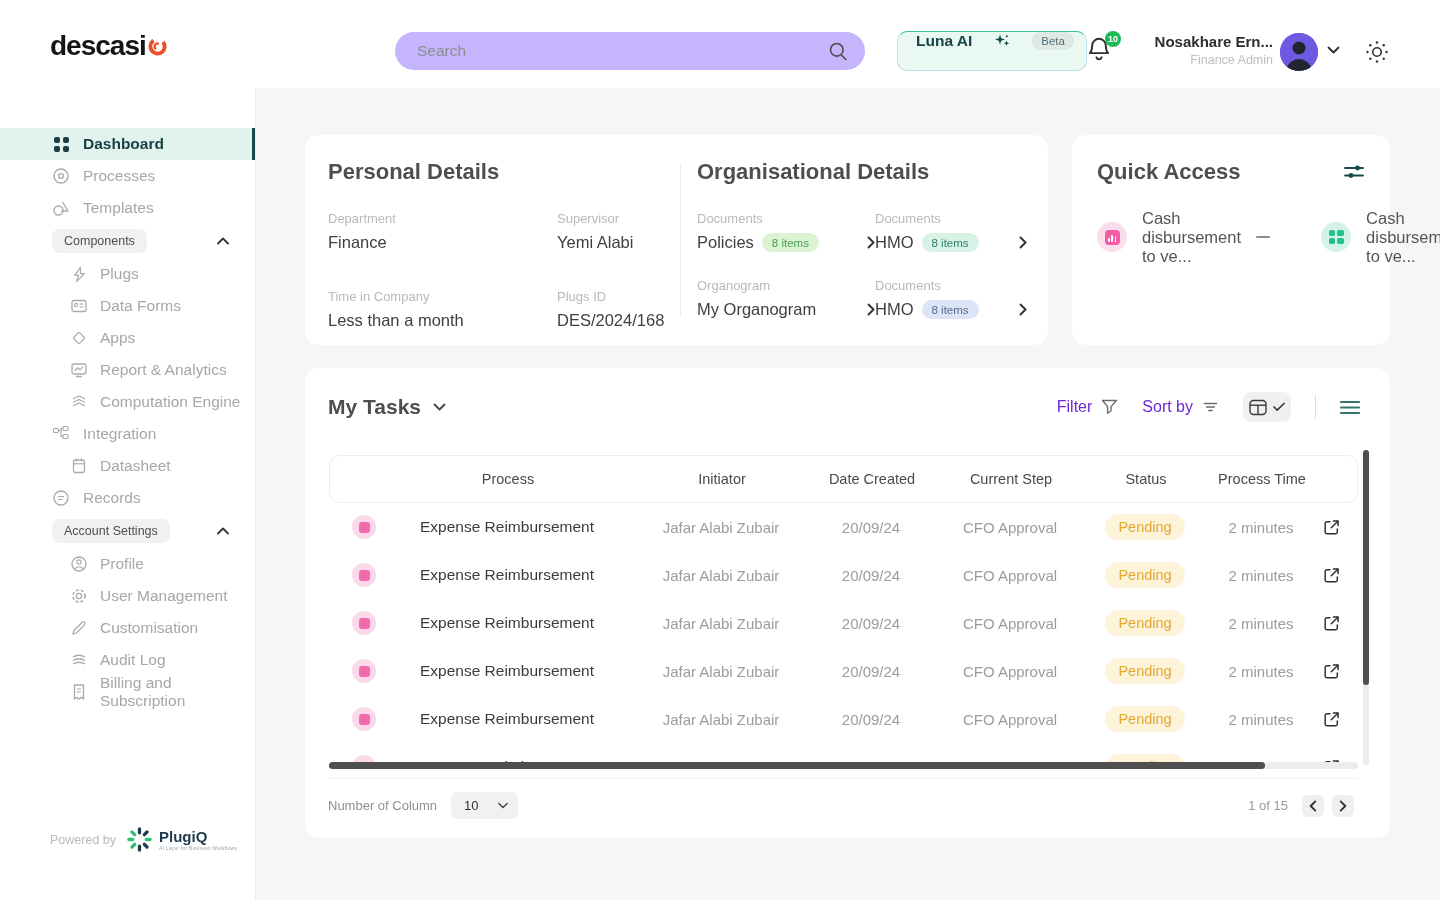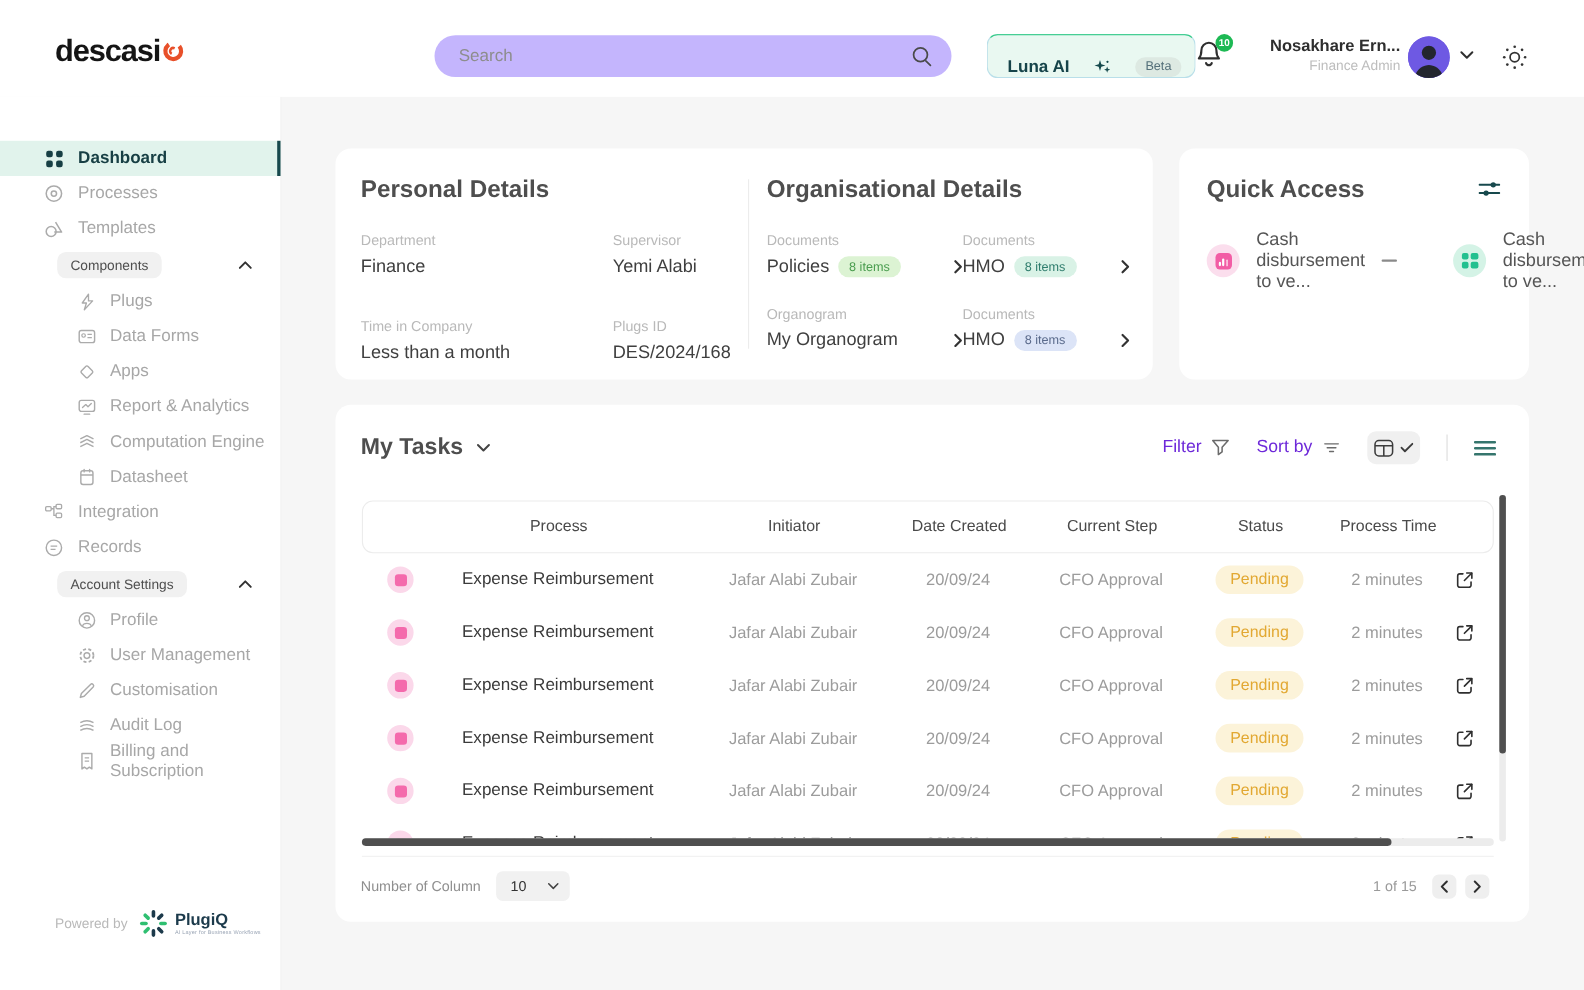--- a/index.html
+++ b/index.html
@@ -12,39 +12,39 @@
   .header { position:absolute; left:0; top:0; width:1440px; height:88px; background:#fff; z-index:5; }
   .logo { position:absolute; left:50px; top:30px; display:flex; align-items:baseline; }
   .logo-text { font-size:28px; font-weight:800; letter-spacing:-1px; color:#151515; }
   .logo-o { width:21px; height:21px; margin-left:1px; transform:translateY(2px); }
   .search-wrap { position:absolute; left:395px; top:32px; width:470px; height:38px;
     background:#c4b5fd; border-radius:20px; display:flex; align-items:center; padding:0 16px 0 22px; }
   .search-wrap input { flex:1; border:none; outline:none; background:transparent;
     font-size:15.5px; color:#333; font-family:"Liberation Sans",sans-serif; }
   .search-wrap input::placeholder { color:#8d8d8d; }
   .luna-btn { position:absolute; left:897px; top:31px; height:40px; padding:0 12px 0 18px;
-    display:flex; align-items:flex-end; gap:21px; background:#e9f8f1; border:1.5px solid #b9dfe9;
+    display:flex; align-items:flex-start; gap:21px; background:#e9f8f1; border:1.5px solid #b9dfe9;
     border-top-color:#34c98a; border-radius:10px; cursor:pointer; }
   .luna-label { font-size:15.5px; color:#16444a; font-weight:600; }
   .beta-pill { background:#dde9e2; color:#55707a; font-size:11.5px; padding:3px 9px; border-radius:10px; }
   .bell-wrap { position:absolute; left:1086px; top:36px; width:30px; height:30px; cursor:pointer; }
   .bell-badge { position:absolute; right:-5px; top:-5px; min-width:16px; height:16px; border-radius:8px;
     background:#1db954; color:#fff; font-size:9px; font-weight:700; display:flex; align-items:center; justify-content:center; padding:0 3px; }
   .user-block { position:absolute; left:1135px; top:33px; width:138px; text-align:right; }
   .user-name { font-size:15px; font-weight:700; color:#2e2e2e; }
   .user-role { font-size:12.5px; color:#bdbdbd; margin-top:3px; }
   .avatar { position:absolute; left:1280px; top:33px; width:38px; height:38px; border-radius:50%;
     background:#6e59e3; overflow:hidden; cursor:pointer; }
   .chev-user { position:absolute; left:1327px; top:46px; cursor:pointer; }
   .theme-btn { position:absolute; left:1363px; top:38px; cursor:pointer; }
   
   .sidebar { position:absolute; left:0; top:88px; width:256px; height:812px; background:#fff;
     border-right:1px solid #eee; }
   .nav { padding-top:40px; }
-  .nav-item { height:32px; display:flex; align-items:center; gap:13px; padding-left:40px;
+  .nav-item { height:32px; display:flex; align-items:center; gap:13px; padding-left:52px;
     font-size:15.5px; color:#a7a7a7; cursor:pointer; position:relative; }
   .nav-item.sub { padding-left:70px; gap:12px; }
   .nav-item.active { background:#e1f3ec; color:#173f44; font-weight:700; border-right:3px solid #17494d; }
   .nav-item .ic { width:18px; height:18px; flex:0 0 18px; display:flex; align-items:center; justify-content:center; }
   .dash-grid { display:grid; grid-template-columns:6px 6px; grid-gap:3px; }
   .dash-grid i { width:6px; height:6px; background:#173f44; border-radius:2px; }
   .section-row { height:34px; display:flex; align-items:center; justify-content:space-between;
     padding:0 26px 0 52px; cursor:pointer; }
   .section-pill { background:#f1f1f1; color:#4f4f4f; font-size:12.5px; padding:5px 12px; border-radius:8px; }
   .powered { position:absolute; left:50px; top:738px; display:flex; align-items:center; gap:10px; }
@@ -277,42 +277,42 @@
       <div class="nav-item sub">
         <span class="ic">
           <svg width="18" height="18" viewBox="0 0 18 18">
               <path d="M3 6 L9 3 L15 6" fill="none" stroke="#ababab" stroke-width="1.3" stroke-linejoin="round"></path>
               <path d="M3 9.5 L9 6.5 L15 9.5" fill="none" stroke="#ababab" stroke-width="1.3" stroke-linejoin="round"></path>
               <path d="M3 13 L9 10 L15 13" fill="none" stroke="#ababab" stroke-width="1.3" stroke-linejoin="round"></path>
             </svg>
         </span>
         <span>Computation Engine</span>
       </div>
+      <div class="nav-item">
+        <span class="ic">
+          <svg width="18" height="18" viewBox="0 0 18 18">
+              <rect x="1.5" y="3.5" width="5" height="4" rx="1" fill="none" stroke="#ababab" stroke-width="1.2"></rect>
+              <rect x="11" y="1.5" width="5" height="4" rx="1" fill="none" stroke="#ababab" stroke-width="1.2"></rect>
+              <rect x="11" y="9.5" width="5" height="4" rx="1" fill="none" stroke="#ababab" stroke-width="1.2"></rect>
+              <path d="M6.5 5.5 H9 V3.5 H11 M9 5.5 V11.5 H11" fill="none" stroke="#ababab" stroke-width="1.2"></path>
+            </svg>
+        </span>
+        <span>Integration</span>
+      </div>
+
       <div class="nav-item sub">
         <span class="ic">
           <svg width="18" height="18" viewBox="0 0 18 18">
               <rect x="3.5" y="3" width="11" height="12.5" rx="2" fill="none" stroke="#ababab" stroke-width="1.3"></rect>
               <line x1="3.5" y1="6.8" x2="14.5" y2="6.8" stroke="#ababab" stroke-width="1.2"></line>
               <line x1="6.5" y1="1.8" x2="6.5" y2="4" stroke="#ababab" stroke-width="1.2" stroke-linecap="round"></line>
               <line x1="11.5" y1="1.8" x2="11.5" y2="4" stroke="#ababab" stroke-width="1.2" stroke-linecap="round"></line>
             </svg>
         </span>
         <span>Datasheet</span>
-      </div>
-
-      <div class="nav-item">
-        <span class="ic">
-          <svg width="18" height="18" viewBox="0 0 18 18">
-              <rect x="1.5" y="3.5" width="5" height="4" rx="1" fill="none" stroke="#ababab" stroke-width="1.2"></rect>
-              <rect x="11" y="1.5" width="5" height="4" rx="1" fill="none" stroke="#ababab" stroke-width="1.2"></rect>
-              <rect x="11" y="9.5" width="5" height="4" rx="1" fill="none" stroke="#ababab" stroke-width="1.2"></rect>
-              <path d="M6.5 5.5 H9 V3.5 H11 M9 5.5 V11.5 H11" fill="none" stroke="#ababab" stroke-width="1.2"></path>
-            </svg>
-        </span>
-        <span>Integration</span>
       </div>
       <div class="nav-item">
         <span class="ic">
           <svg width="18" height="18" viewBox="0 0 18 18">
               <circle cx="9" cy="9" r="7" fill="none" stroke="#ababab" stroke-width="1.3"></circle>
               <line x1="6" y1="7.5" x2="12" y2="7.5" stroke="#ababab" stroke-width="1.1"></line>
               <line x1="6" y1="10.5" x2="10.5" y2="10.5" stroke="#ababab" stroke-width="1.1"></line>
             </svg>
         </span>
         <span>Records</span>

